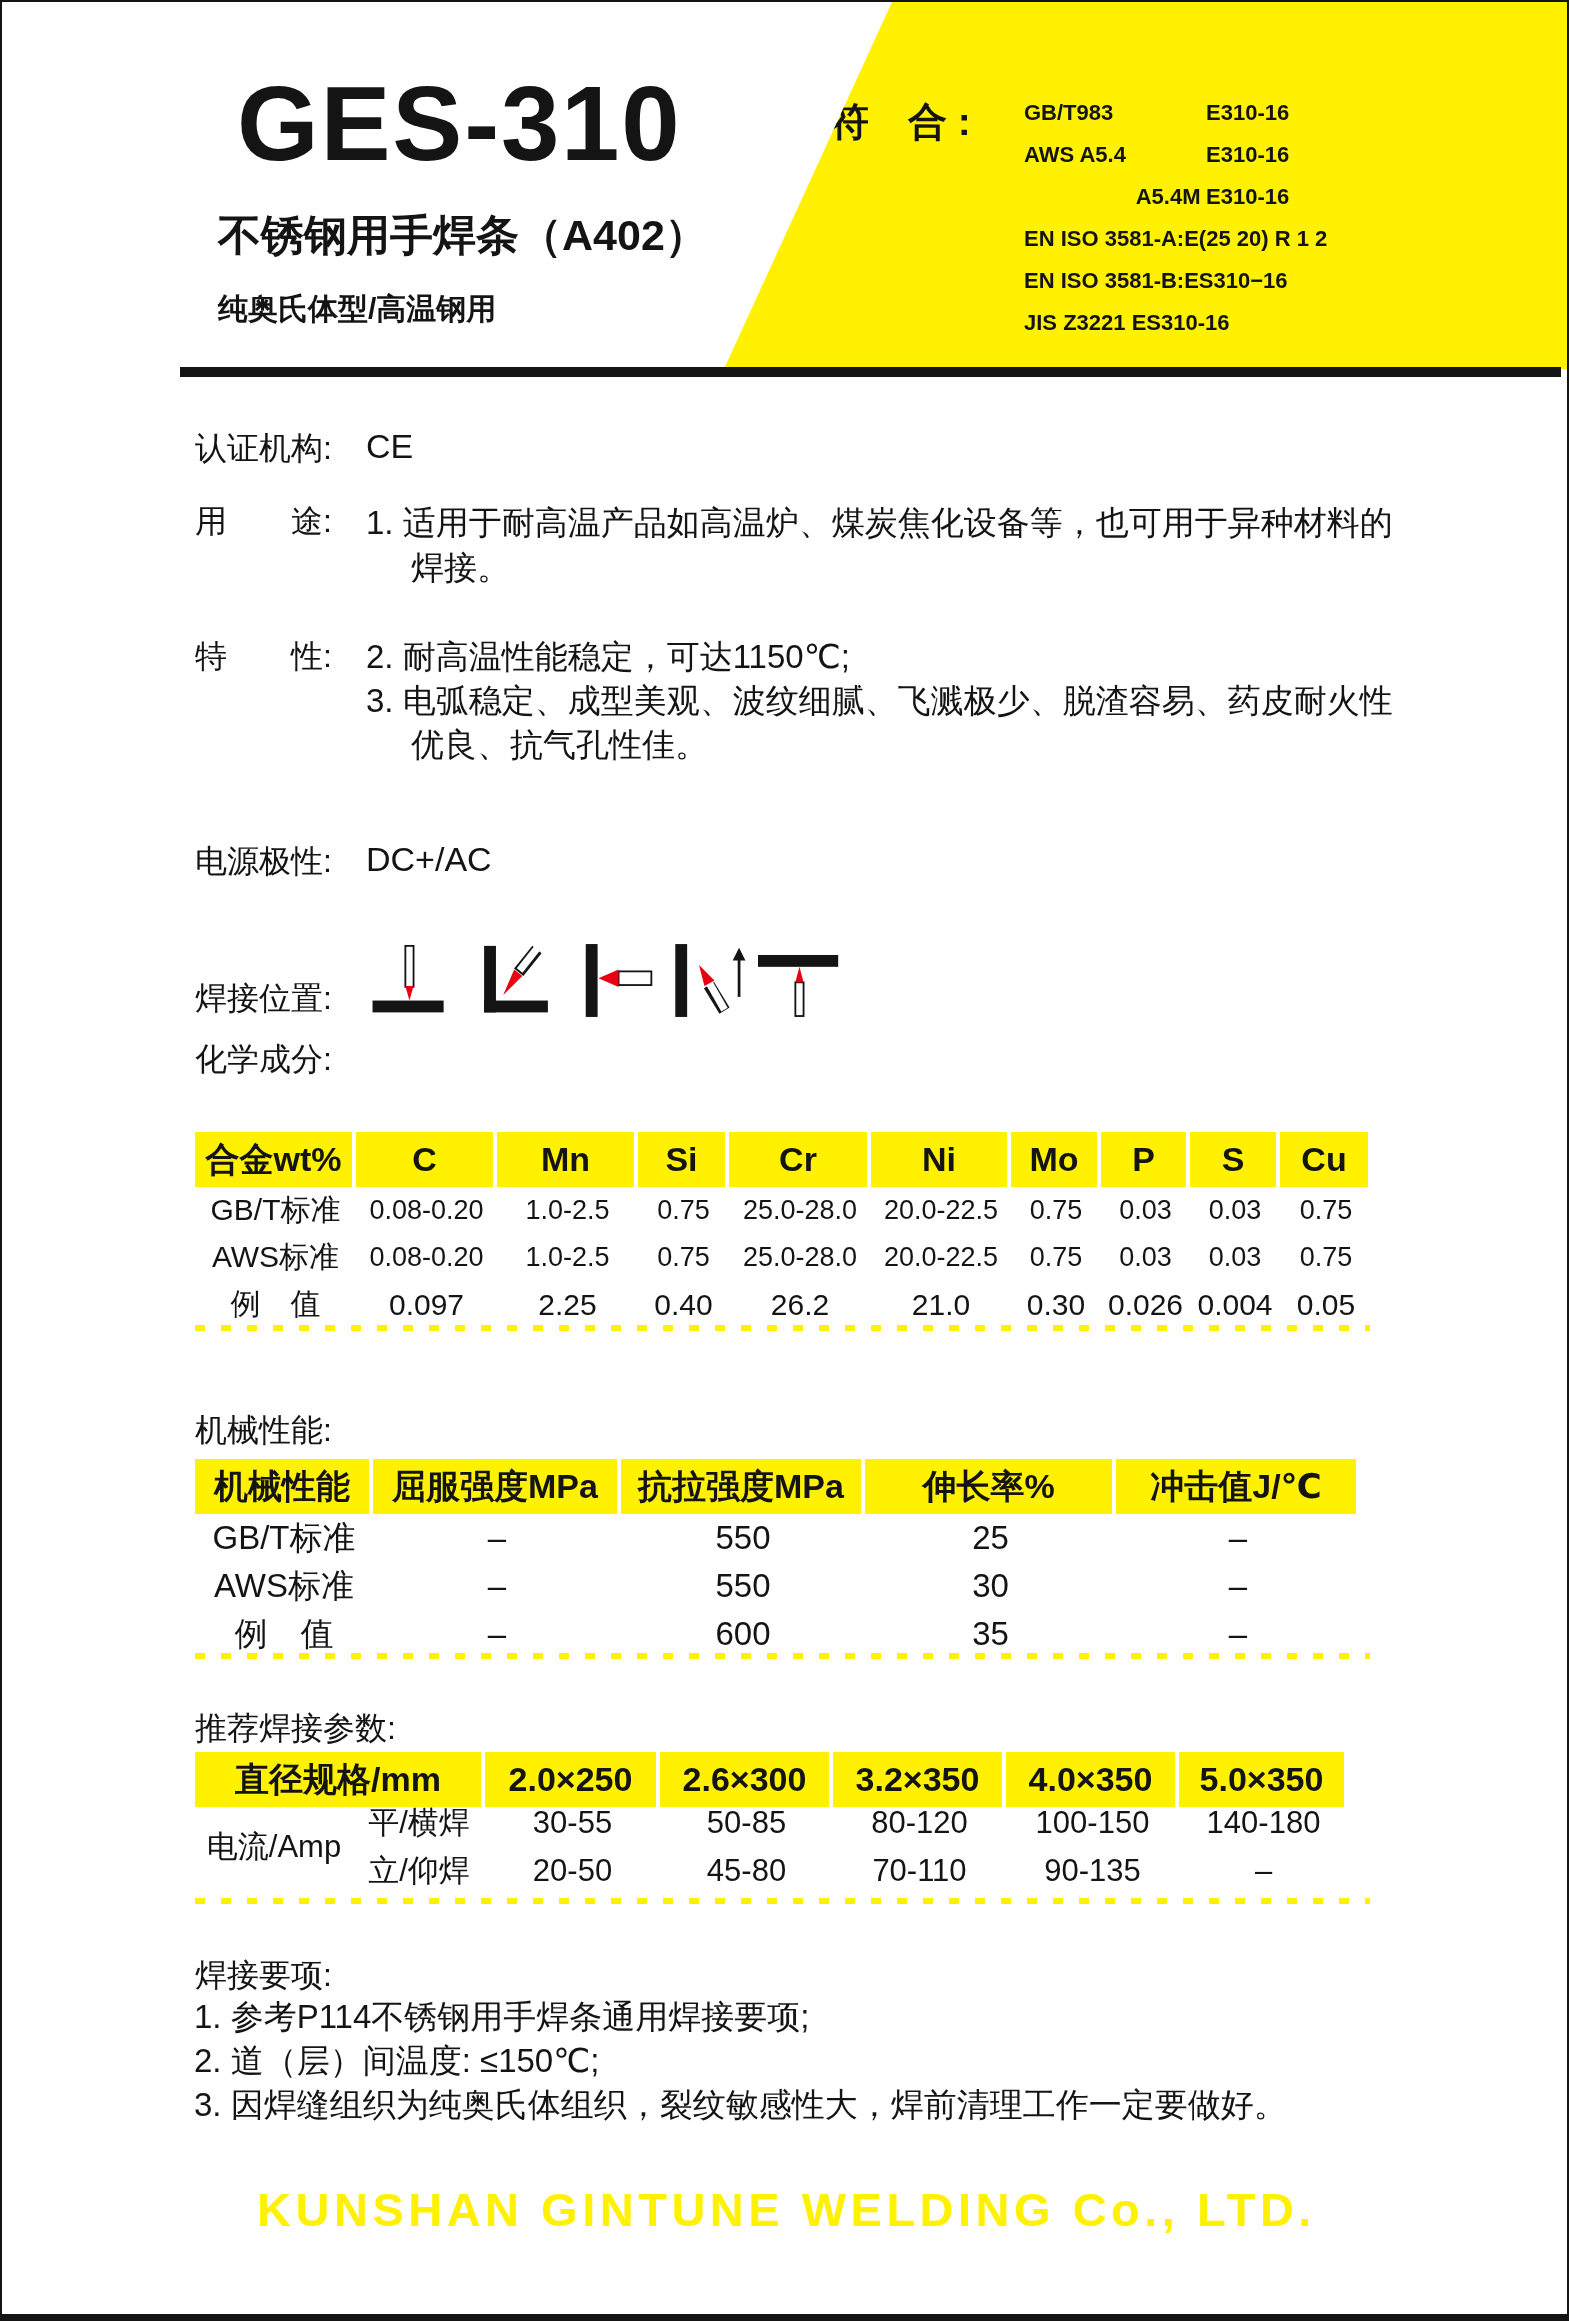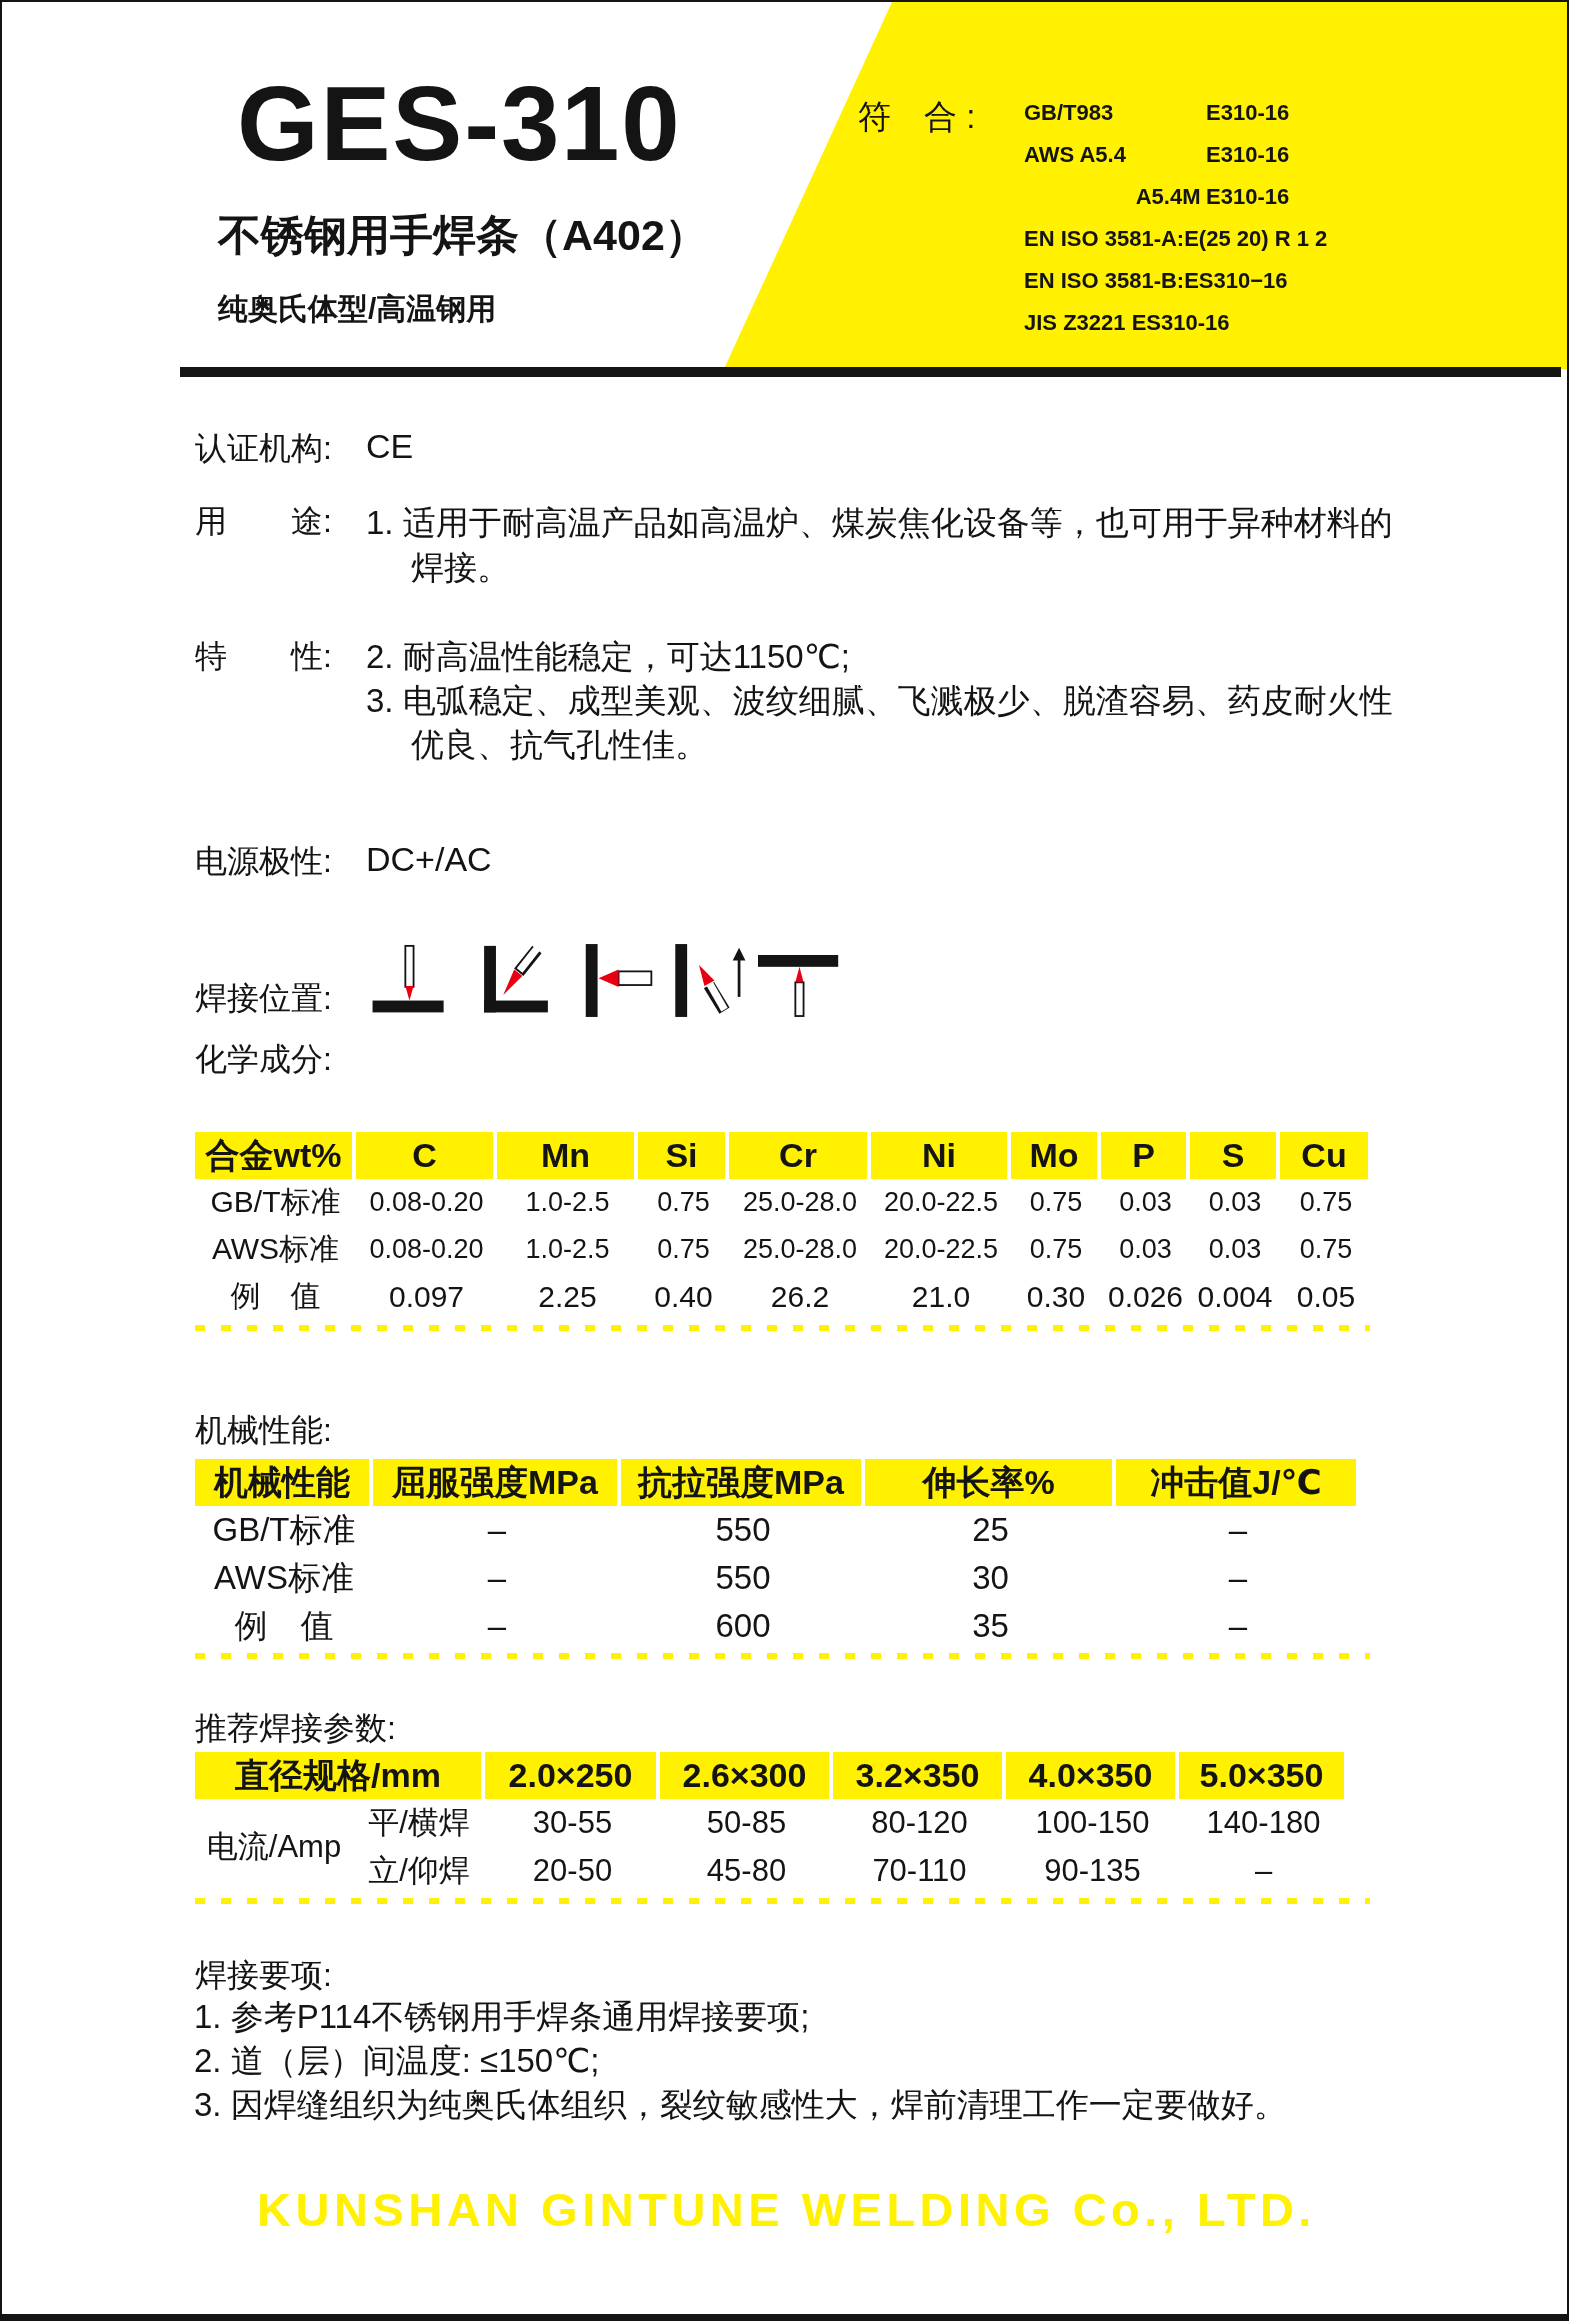--- a/index.html
+++ b/index.html
@@ -20,22 +20,22 @@
     color:var(--ink);
   }
   
   .yellow-banner{
     position:absolute;left:0;top:0;width:1569px;height:367px;
     background:var(--yellow);
     clip-path:polygon(890px 0,1569px 0,1569px 367px,722px 367px);
     z-index:1;
   }
   .comp-label{
-    position:absolute;left:856px;top:93px;
-    font-size:33px;font-weight:normal;white-space:pre;
+    position:absolute;left:828px;top:93px;
+    font-size:39px;font-weight:bold;white-space:pre;
   }
   .comp-list{position:absolute;left:1022px;top:93px;z-index:2;}
   .comp-row{display:flex;height:42px;align-items:flex-start;font-size:22px;font-weight:bold;line-height:36px;}
   .comp-row .code{flex:0 0 182px;white-space:nowrap;}
   .comp-row .code.right{text-align:right;padding-right:5.5px;box-sizing:border-box;}
   .comp-row .grade{white-space:nowrap;}
   .hdr-rule{
     position:absolute;left:178px;top:365px;width:1381px;height:10px;
     background:var(--ink);z-index:3;
   }
@@ -59,21 +59,21 @@
   .feat-lines{line-height:44px;}
   
   .pos-icon{position:absolute;top:942px;width:82px;height:73px;}
   
   .grid{position:absolute;left:193px;display:grid;}
   .chem-grid{top:1130px;grid-template-columns:161px 141px 141px 91px 142px 140px 90px 89px 90px 92px;}
   .mech-grid{top:1457px;grid-template-columns:178px 248px 244px 251px 244px;}
   .par-head{top:1750px;grid-template-columns:290px 175px 173px 173px 173px 169px;}
   .par-body{top:1797px;grid-template-columns:158px 132px 175px 173px 173px 173px 169px;grid-auto-rows:48px;}
   .h{
-    height:47px;background:var(--yellow);
+    height:55px;background:var(--yellow);
     border-right:4.5px solid #fff;box-sizing:border-box;
     display:flex;align-items:center;justify-content:center;
     font-weight:bold;font-size:34px;white-space:nowrap;
   }
   .c{
     height:47px;display:flex;align-items:center;justify-content:center;
     font-size:27px;white-space:nowrap;
   }
   .mech-grid .c,.par-body .c{height:48px;font-size:33px;}
   .par-body .c{font-size:31px;}

